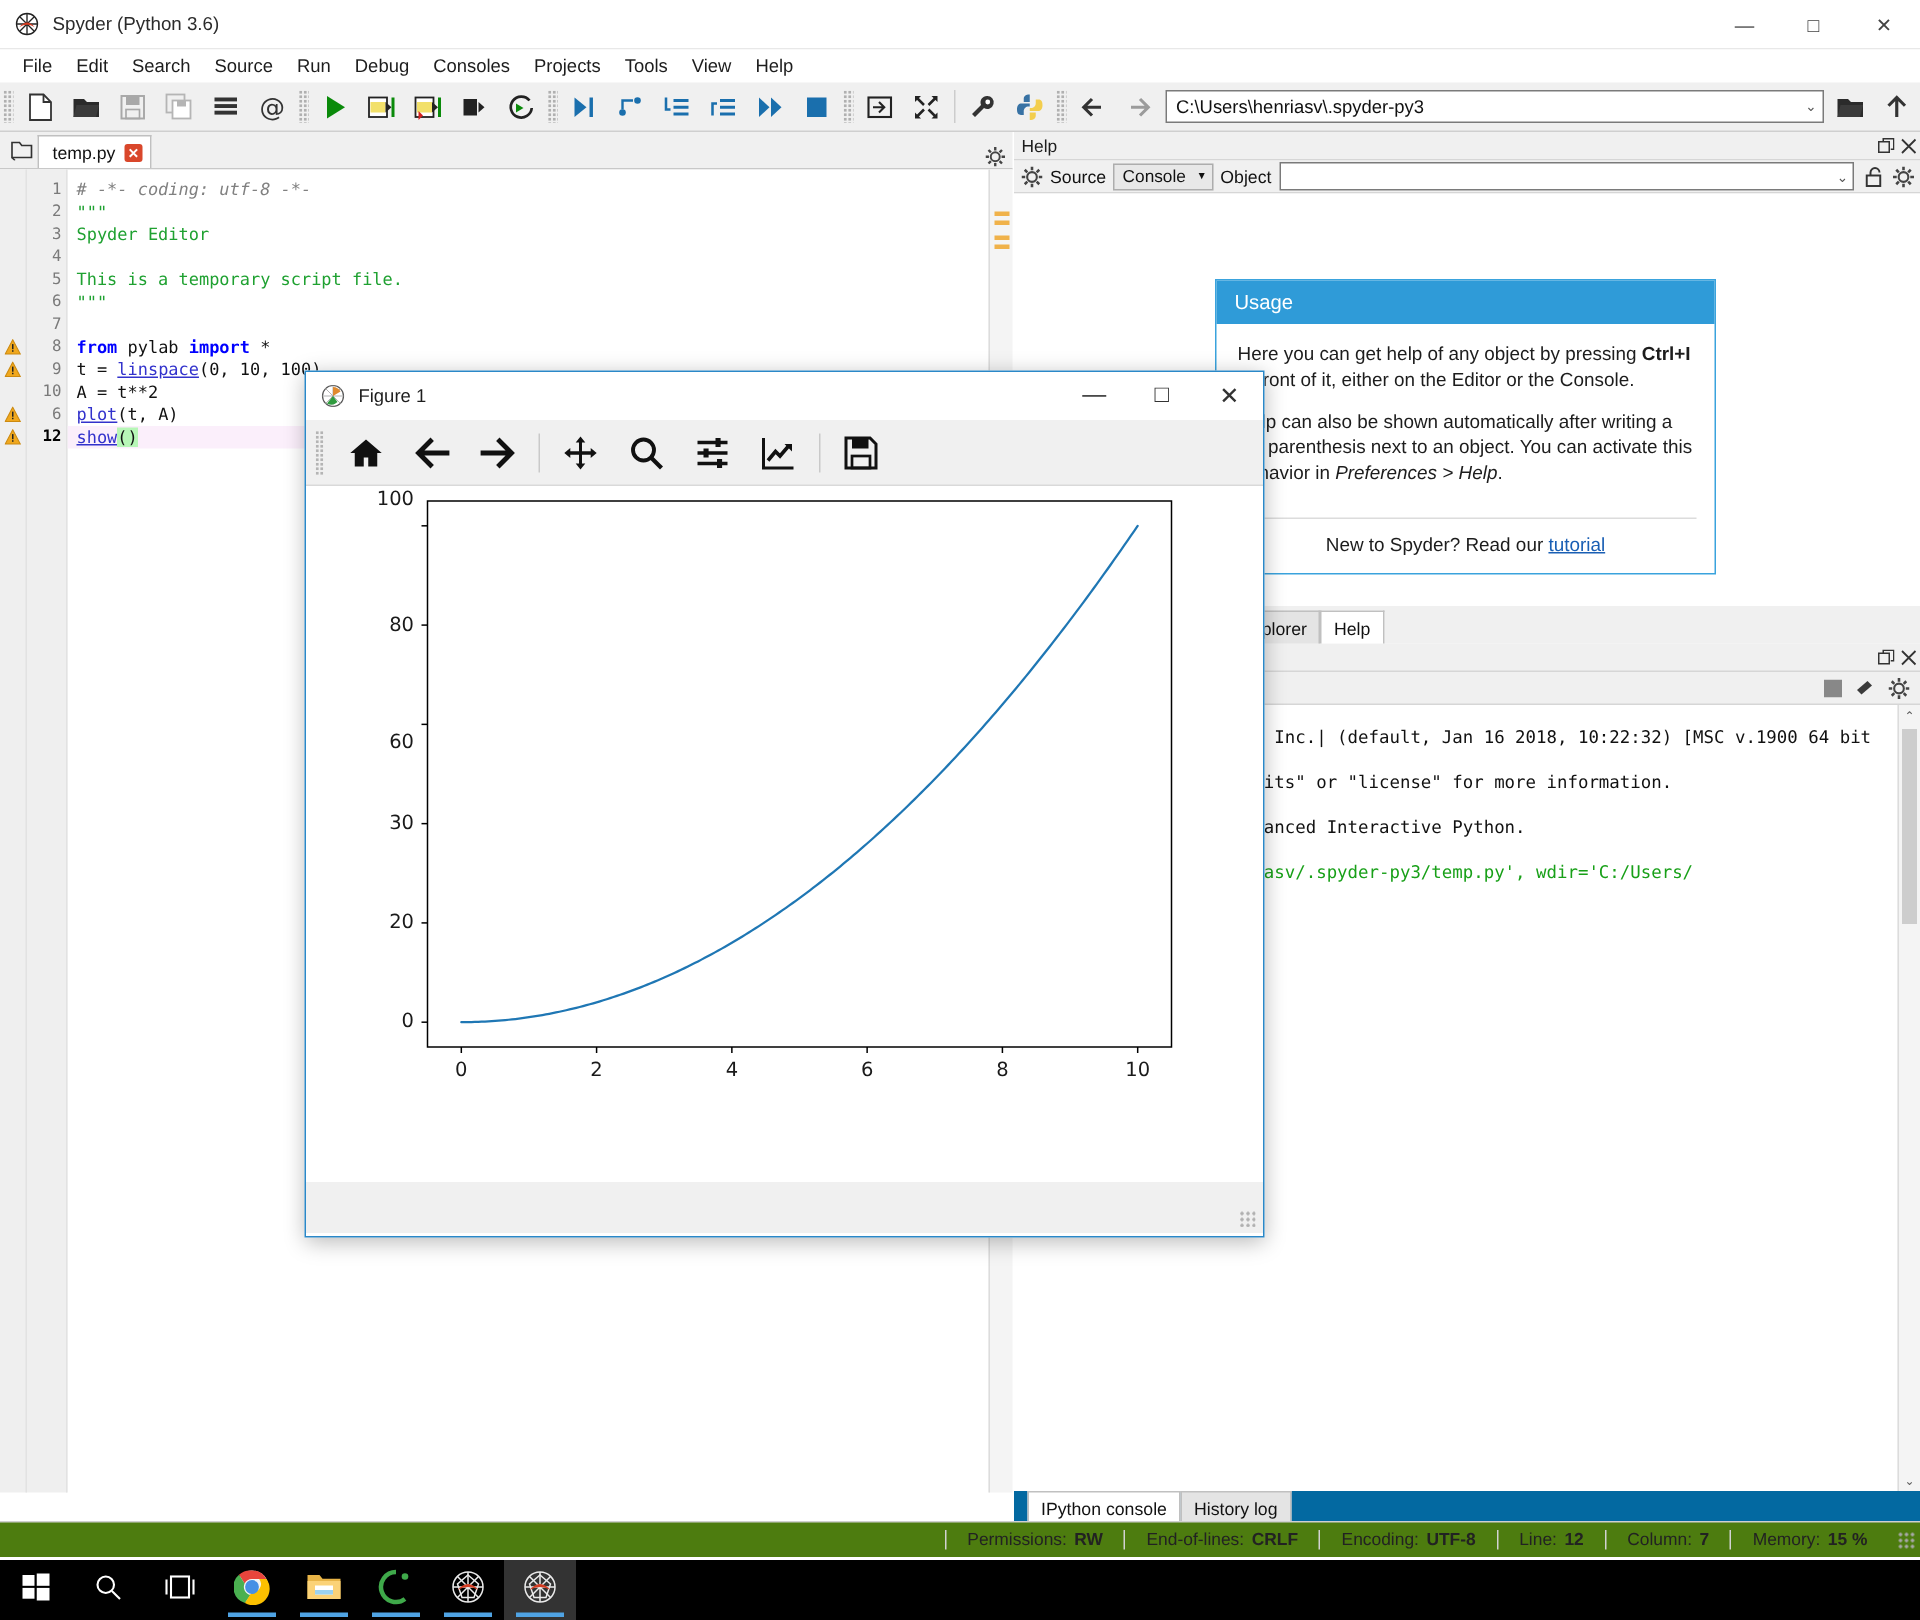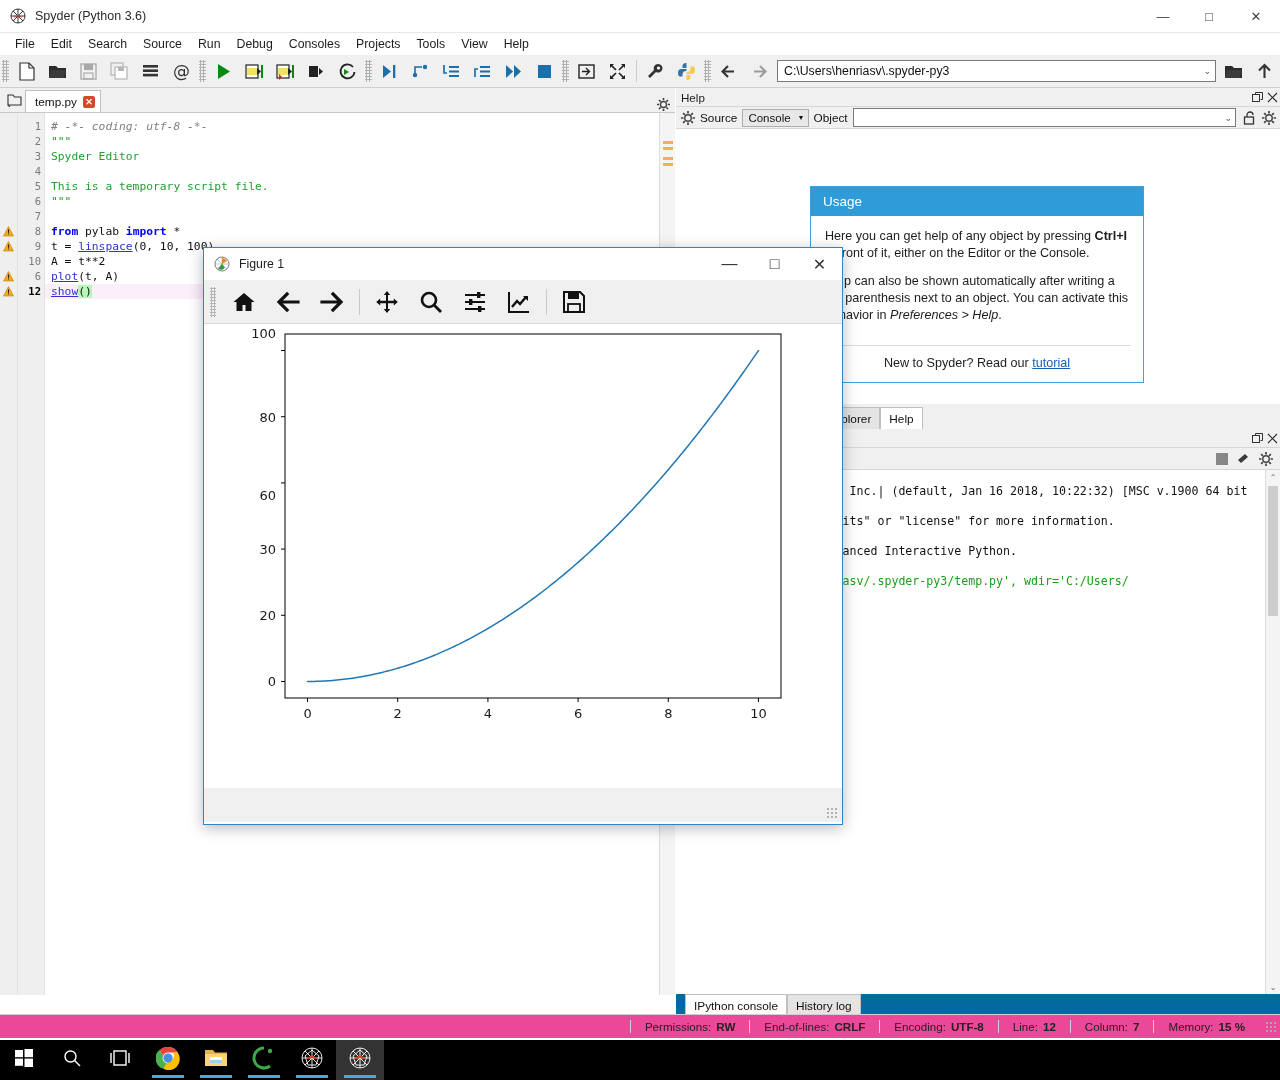--- a/index.html
+++ b/index.html
@@ -174,21 +174,21 @@
   .cscroll .up, .cscroll .dn {
     height: 14px; display: flex; align-items: center; justify-content: center;
     font-size: 8px; color: #606060;
   }
   .cscroll .thumb { position: absolute; left: 2px; right: 2px; top: 16px; height: 130px; background: #cdcdcd; }
   .ctabbar-bot { height: 25px; background: #0369a1; display: flex; align-items: flex-start; padding-left: 9px; }
 
   
   .statusbar {
     position: absolute; left: 0; top: 1014px; width: 1280px; height: 24px;
-    background: #ec4899; border-top: 1px solid #d0d0d0;
+    background: #4d7c0f; border-top: 1px solid #d0d0d0;
     display: flex; align-items: center; justify-content: flex-end;
     font-size: 11.6px; color: #222;
   }
   .st-item { display: flex; gap: 5px; padding: 0 14px; border-left: 1px solid #d2d2d2; }
   .st-item b { font-weight: bold; }
   .st-grip {
     width: 12px; height: 12px; margin: 0 3px 0 6px;
     background-image: radial-gradient(circle, #a9a9a9 1px, transparent 1.2px);
     background-size: 4px 4px;
   }

